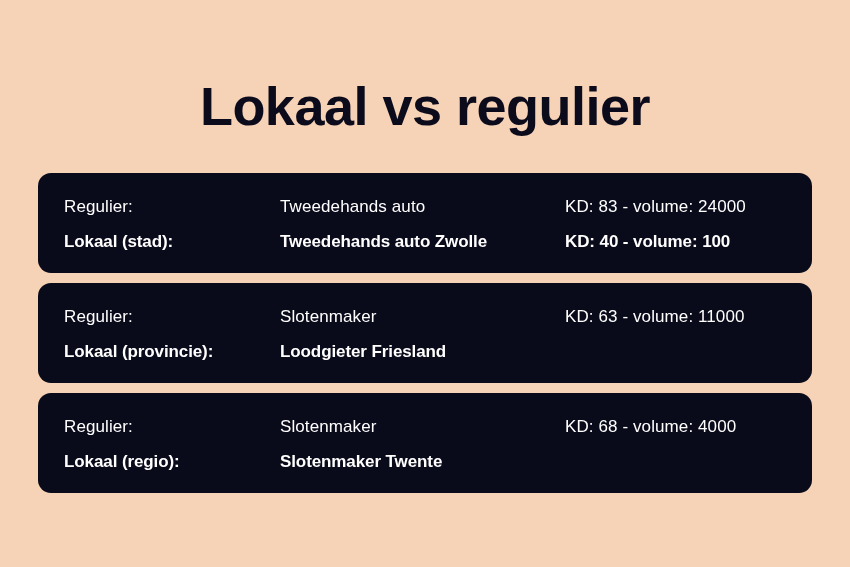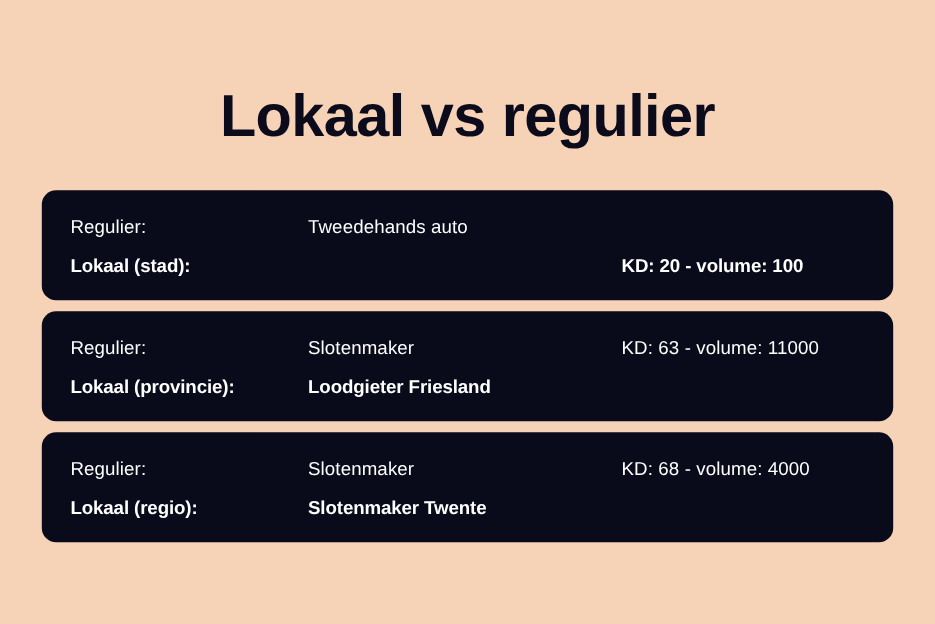--- a/index.html
+++ b/index.html
@@ -100,24 +100,26 @@
 <div class="page">
 
   <div class="page-title">Lokaal vs regulier</div>
 
   <div class="cards">
 
     <div class="card">
       <div class="row row-regular">
         <span class="cell col-1">Regulier:</span>
         <span class="cell col-2">Tweedehands auto</span>
+        <span class="cell col-3">KD: 83 - volume: 24000</span>
       </div>
       <div class="row row-local">
         <span class="cell col-1">Lokaal (stad):</span>
-        <span class="cell col-3">KD: 20 - volume: 100</span>
+        <span class="cell col-2">Tweedehands auto Zwolle</span>
+        <span class="cell col-3">KD: 40 - volume: 100</span>
       </div>
     </div>
 
     <div class="card">
       <div class="row row-regular">
         <span class="cell col-1">Regulier:</span>
         <span class="cell col-2">Slotenmaker</span>
         <span class="cell col-3">KD: 63 - volume: 11000</span>
       </div>
       <div class="row row-local">

